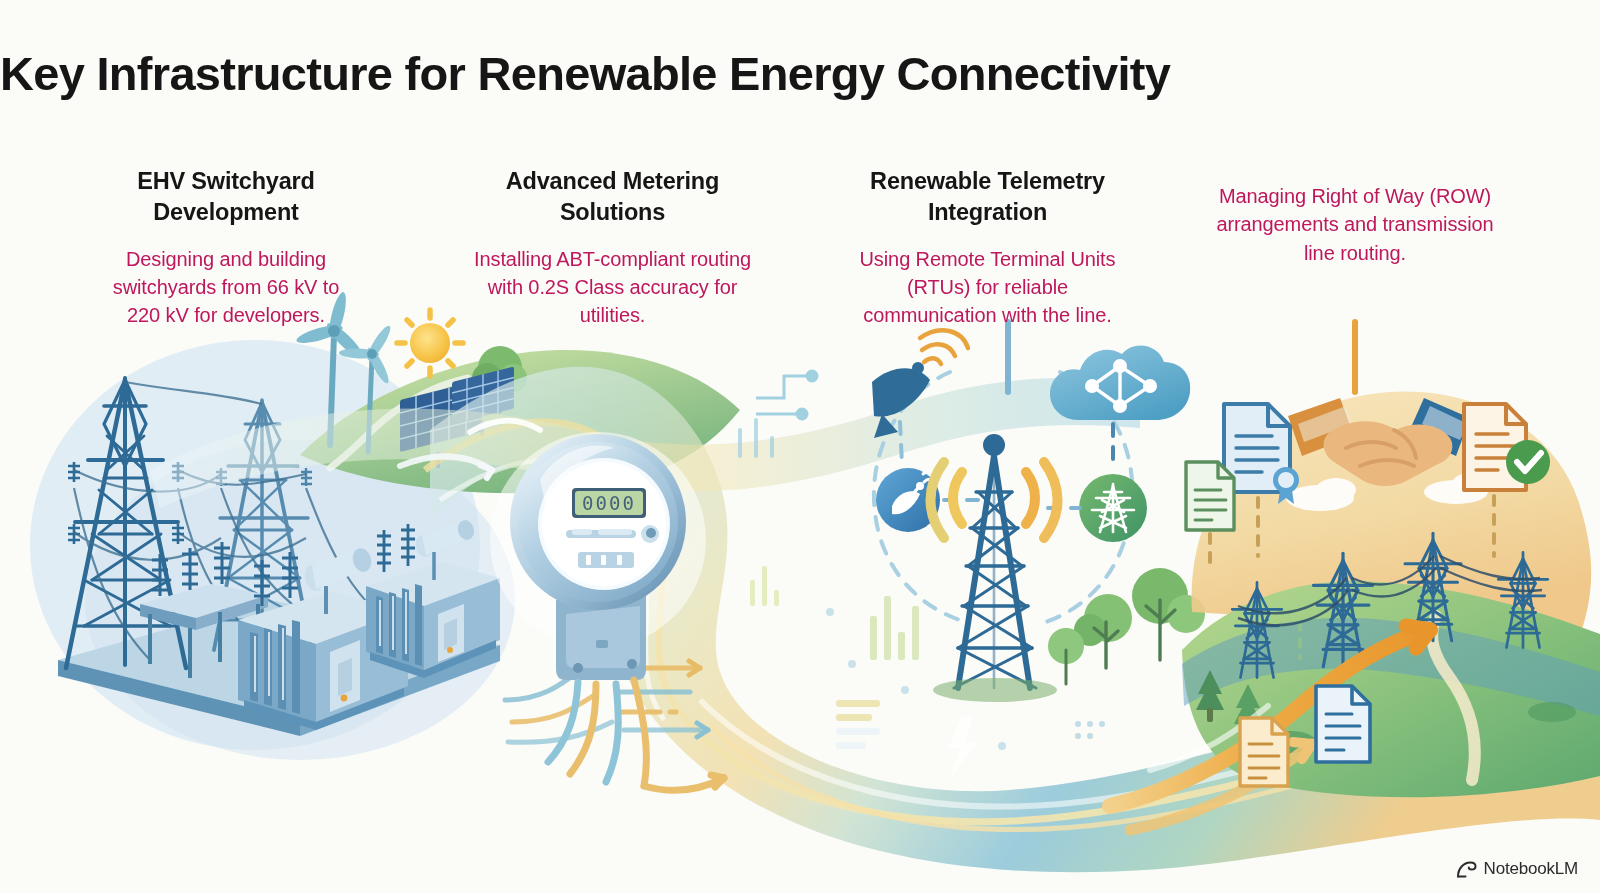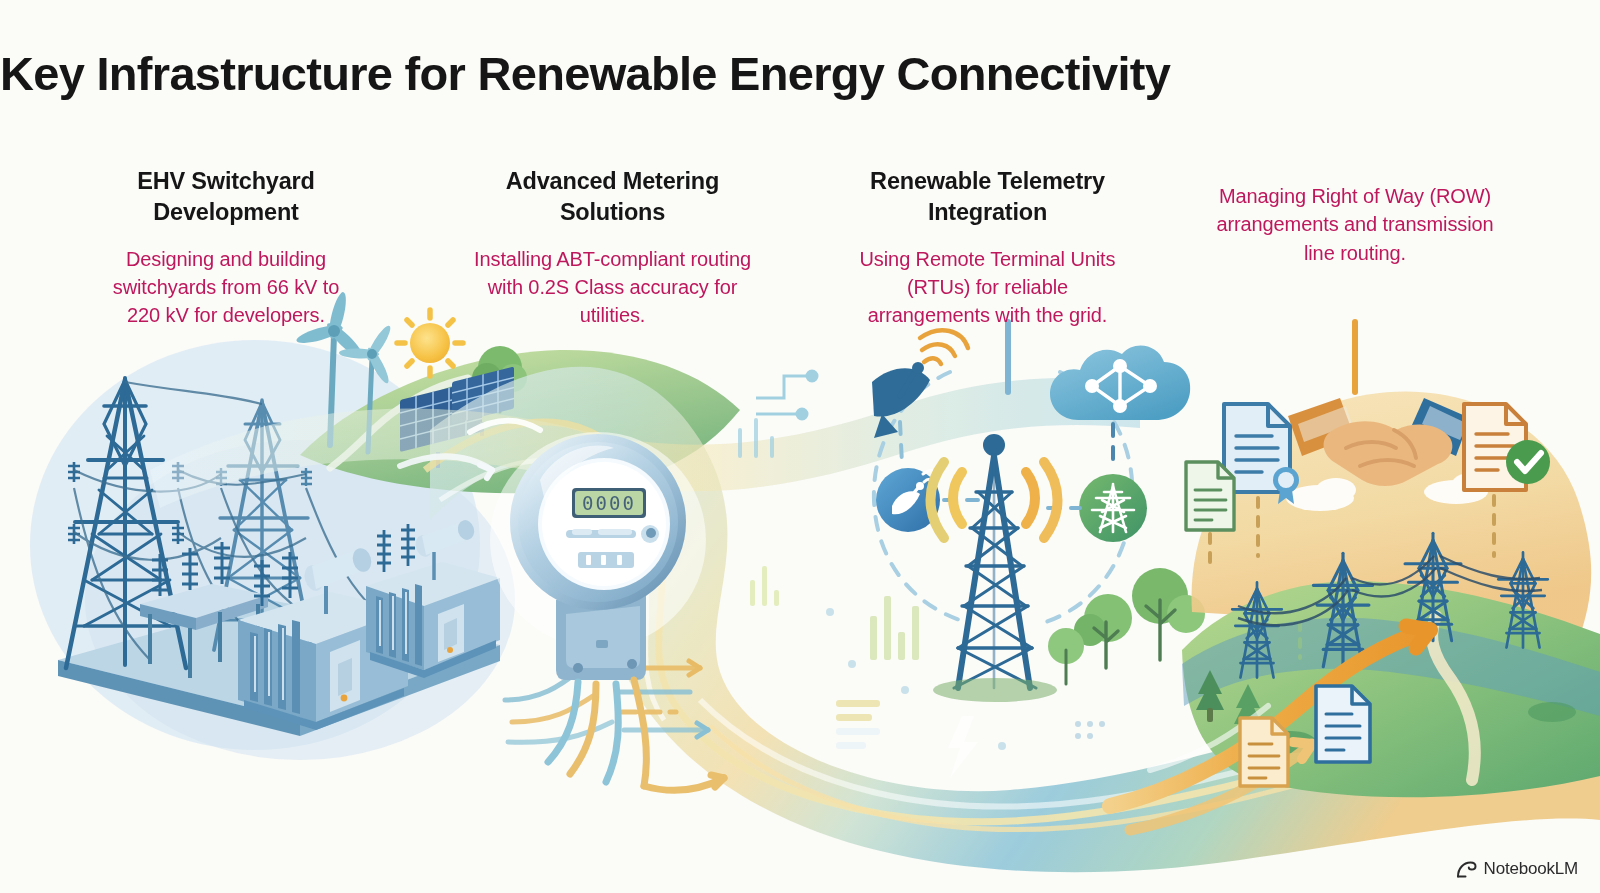--- a/index.html
+++ b/index.html
@@ -725,21 +725,21 @@
   <div class="col col-0">
     <h2>EHV Switchyard Development</h2>
     <p>Designing and building switchyards from 66 kV to 220 kV for developers.</p>
   </div>
   <div class="col col-1">
     <h2>Advanced Metering Solutions</h2>
     <p>Installing ABT-compliant routing with 0.2S Class accuracy for utilities.</p>
   </div>
   <div class="col col-2">
     <h2>Renewable Telemetry Integration</h2>
-    <p>Using Remote Terminal Units (RTUs) for reliable arrangements with the grid.</p>
+    <p>Using Remote Terminal Units (RTUs) for reliable communication with the line.</p>
   </div>
   <div class="col col-3">
     <p>Managing Right of Way (ROW) arrangements and transmission line routing.</p>
   </div>
 
   <div id="watermark">
     <svg width="21" height="19" viewBox="0 0 21 19" xmlns="http://www.w3.org/2000/svg">
       <path d="M2 16.5 C2 8.5 7.5 2.5 14.5 2.5 C17.5 2.5 19.5 4 19.5 6.2
                C19.5 8.4 17.6 9.6 15.6 9.6 C13.9 9.6 12.8 8.7 12.8 7.6" fill="none" stroke="#2b2b2b" stroke-width="2" stroke-linecap="round"></path>
       <path d="M2 16.5 L9.5 16.5" fill="none" stroke="#2b2b2b" stroke-width="2" stroke-linecap="round"></path>

